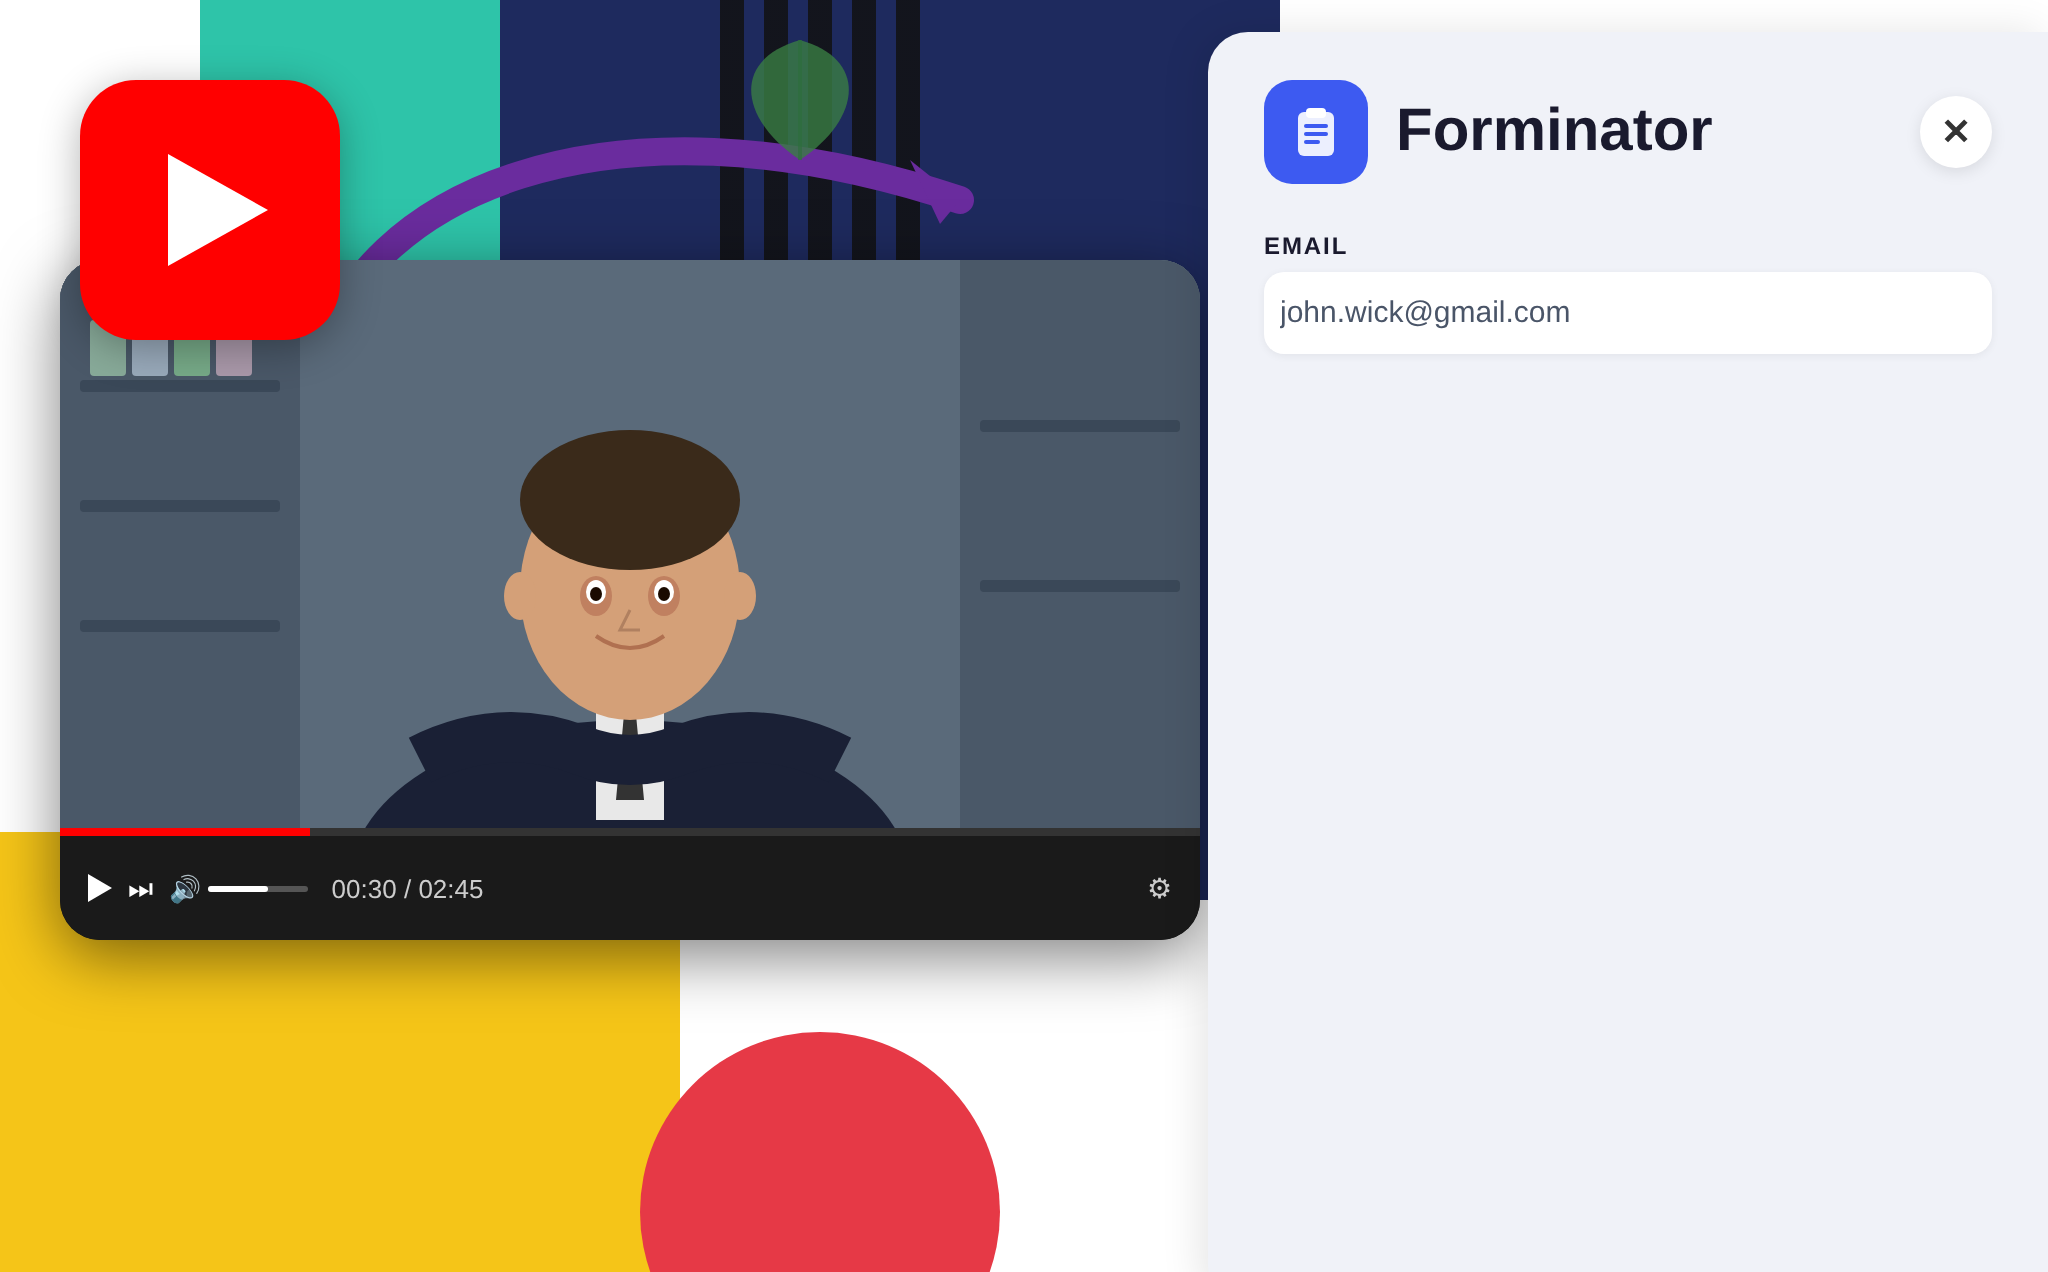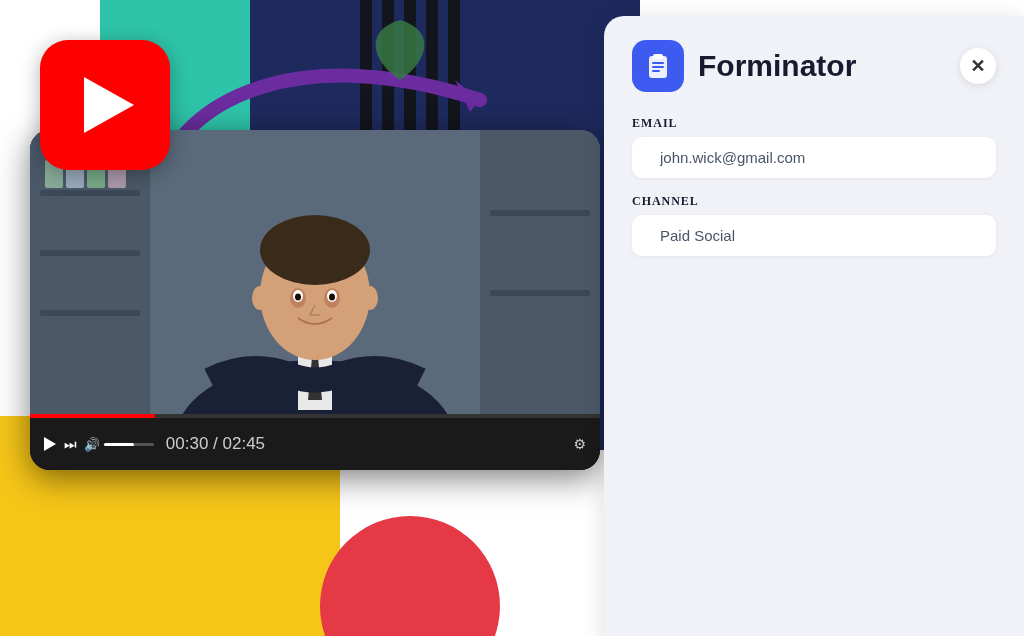--- a/index.html
+++ b/index.html
@@ -181,21 +181,21 @@
       position: relative;
     }
     .volume-fill {
       width: 60%;
       height: 100%;
       background: white;
       border-radius: 2px;
     }
     .ctrl-time {
       color: #ccc;
-      font-size: 17px;
+      font-size: 13px;
       margin-left: 4px;
     }
     .ctrl-spacer { flex: 1; }
     .ctrl-settings {
       color: #ccc;
       font-size: 14px;
     }
     .progress-bar {
       position: absolute;
       bottom: 52px; left: 0; right: 0;
@@ -274,26 +274,25 @@
     }
 
     .form-label {
       font-size: 12px;
       font-weight: 800;
       color: #1a1a2e;
       letter-spacing: 0.08em;
       text-transform: uppercase;
       margin-bottom: 6px;
       display: block;
-      font-family: Liberation Serif, serif;
     }
 
     .form-input {
       width: 100%;
-      padding: 12px 28px;
+      padding: 12px 8px;
       background: white;
       border: none;
       border-radius: 10px;
       font-size: 15px;
       color: #4a5568;
       outline: none;
       box-shadow: 0 1px 4px rgba(0,0,0,0.06);
     }
     .form-input::placeholder {
       color: #9aa5b4;
@@ -410,23 +409,19 @@
       <span class="panel-title">Forminator</span>
     </div>
     <button class="close-btn">✕</button>
   </div>
 
   <div class="form-group">
     <label class="form-label">EMAIL</label>
     <input class="form-input" type="email" value="john.wick@gmail.com" style="">
   </div>
 
-  <div class="form-group">
-    <label class="form-label">CHANNEL</label>
-    <input class="form-input" type="text" value="Paid Social" style="">
-  </div>
 
 
 
 
   <div class="form-group">
   </div>
 </div>
 
 </body></html>

